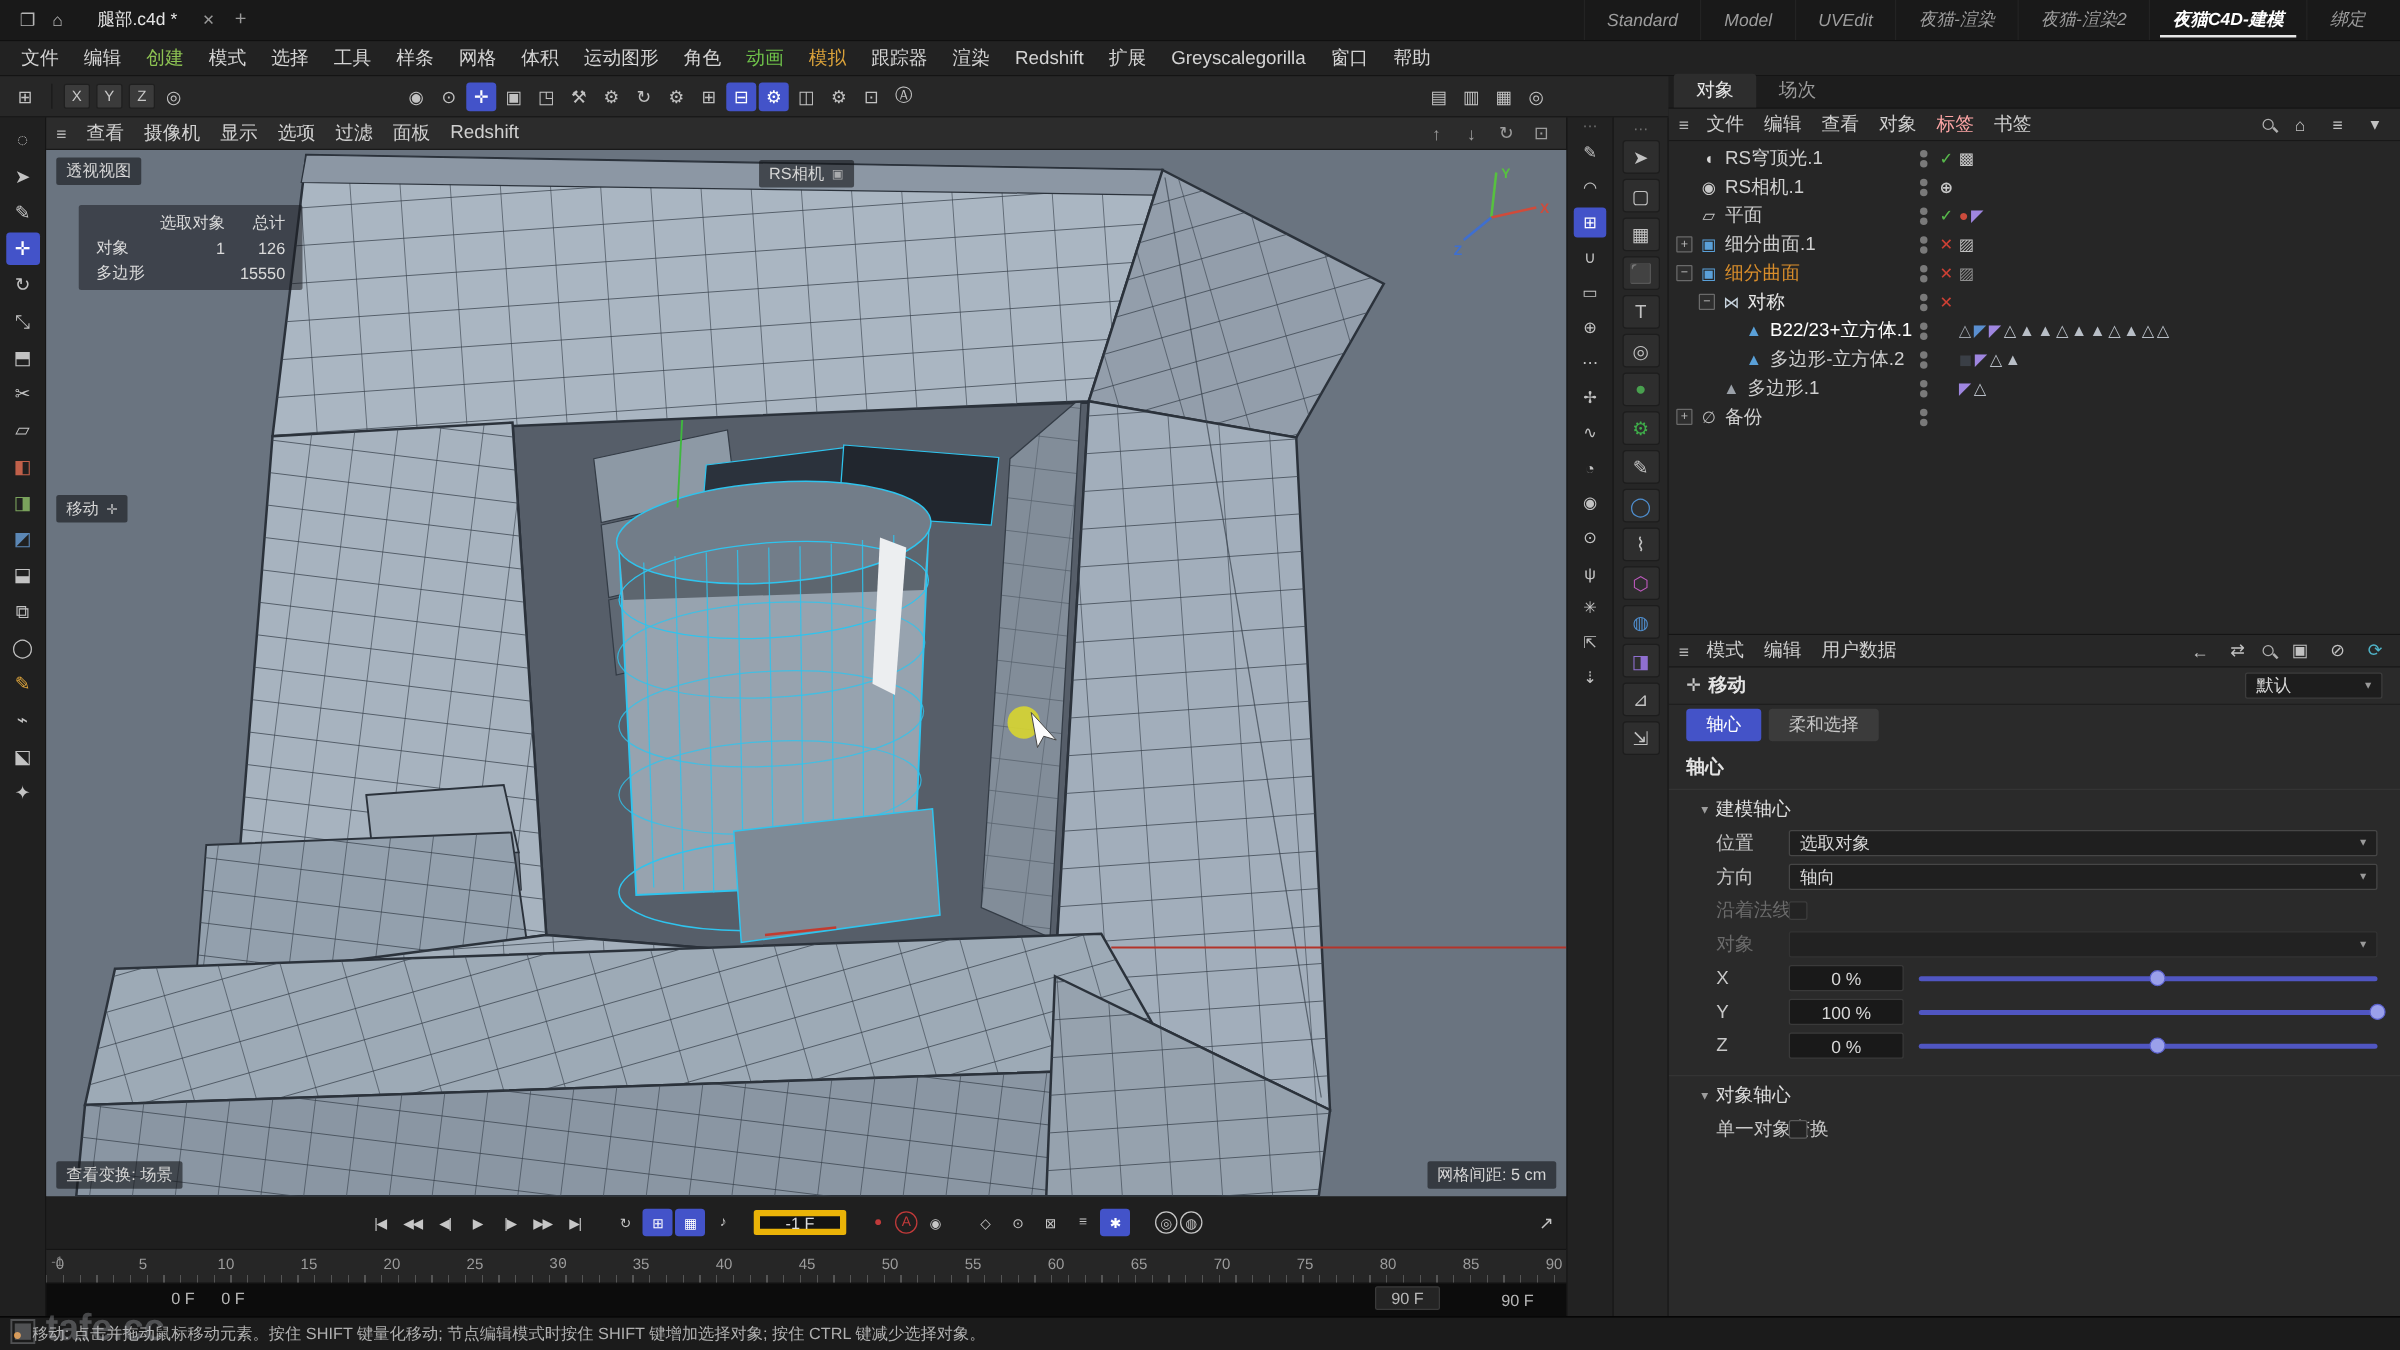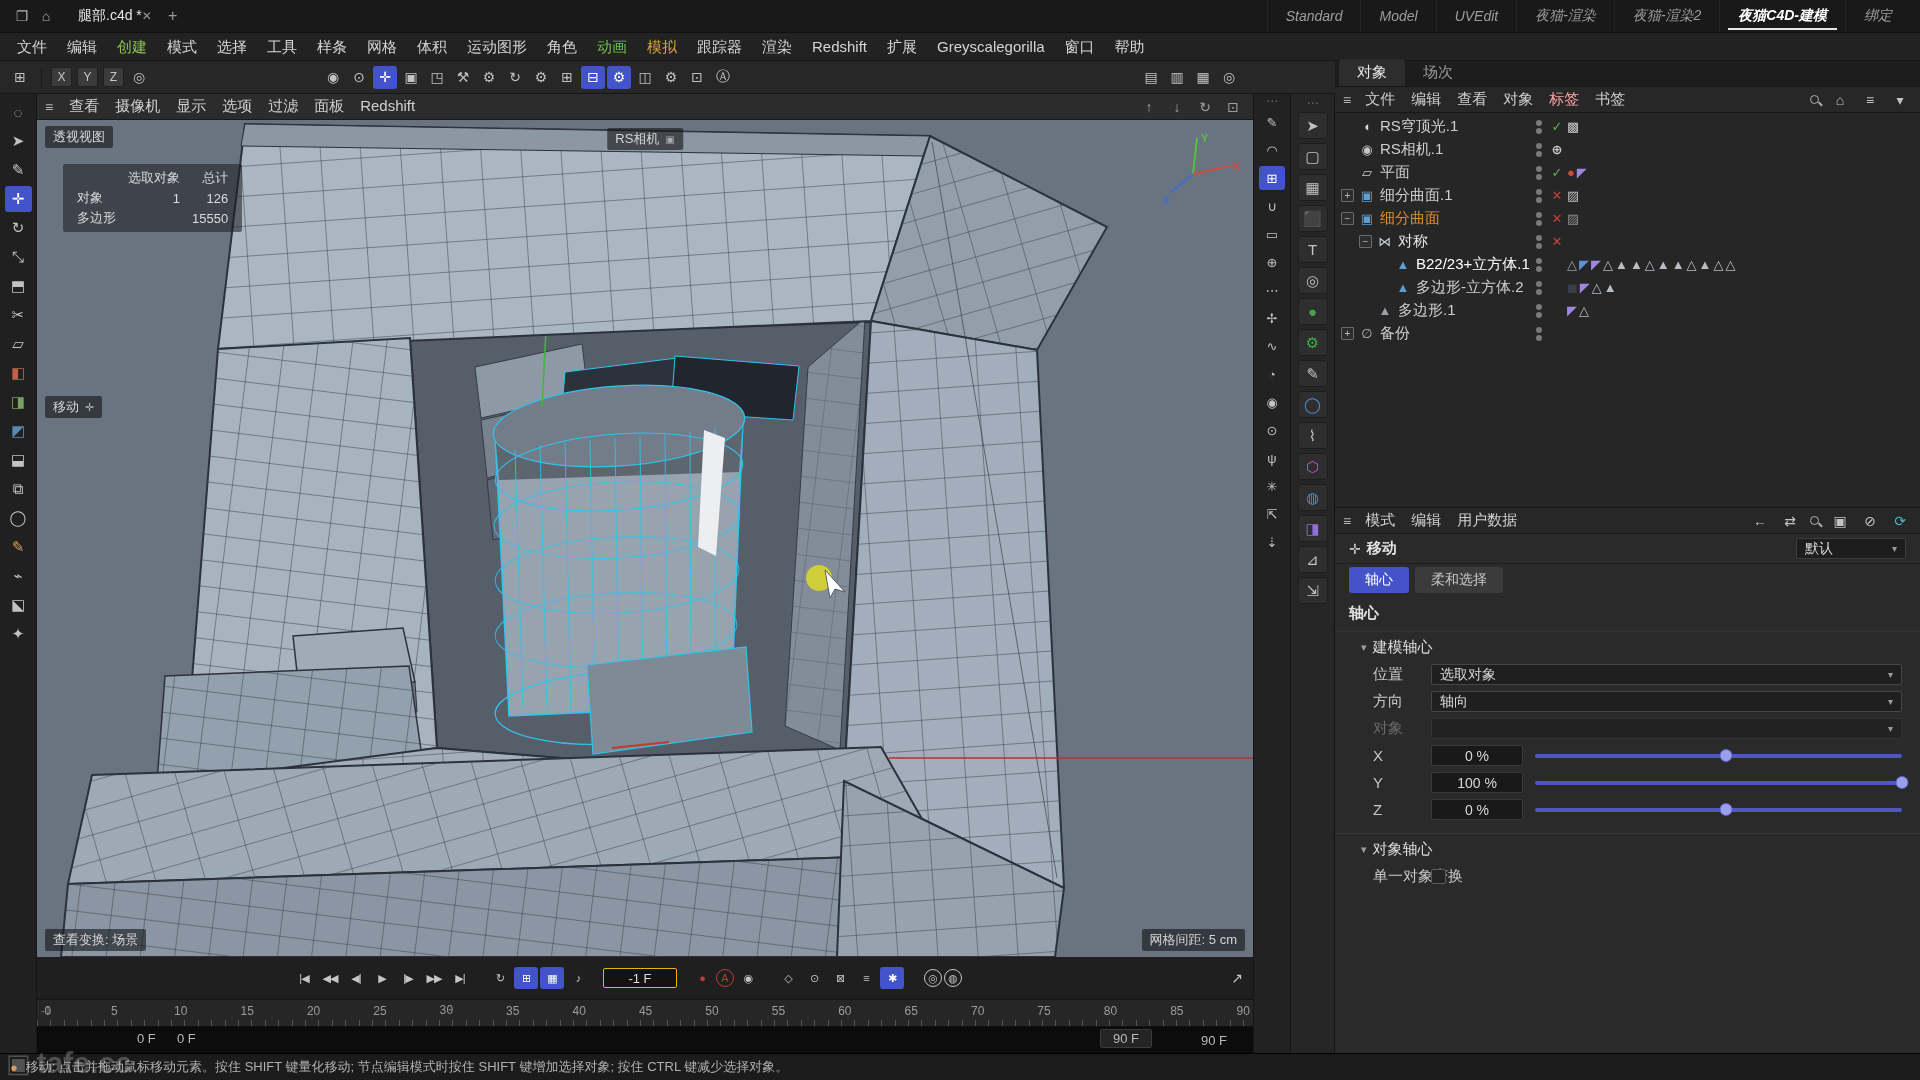--- a/index.html
+++ b/index.html
@@ -3,21 +3,21 @@
 <meta charset="utf-8">
 <style>
   *{margin:0;padding:0;box-sizing:border-box;user-select:none}
   html,body{width:1920px;height:1080px;overflow:hidden;background:#111;
     font-family:"Liberation Sans","DejaVu Sans",sans-serif;font-size:14px;color:#cfcfcf}
   .app{position:relative;width:1920px;height:1080px;display:flex;flex-direction:column;background:#1d1d1d}
 
   
   .titlebar{height:33px;background:#191919;display:flex;align-items:center;padding:0 10px;flex:none;border-bottom:1px solid #101010}
   .titlebar .appico{width:24px;text-align:center;color:#b5b5b5;font-size:14px}
-  .doc-tab{display:flex;align-items:center;gap:0;margin-left:10px;padding:4px 10px;color:#e6e6e6;font-size:14px}
+  .doc-tab{display:flex;align-items:center;gap:20px;margin-left:10px;padding:4px 10px;color:#e6e6e6;font-size:14px}
   .doc-tab .close{color:#9a9a9a;font-size:12px}
   .newtab{color:#9a9a9a;font-size:16px;margin-left:6px}
   .layouts{margin-left:auto;display:flex;align-items:center;height:100%}
   .layouts .mitem{padding:0 18px;height:100%;display:flex;align-items:center;color:#9d9d9d;font-size:14px;font-style:italic;border-left:1px solid #232323;position:relative}
   .layouts .mitem.active{color:#fff;font-weight:bold}
   .layouts .mitem.active::after{content:'';position:absolute;left:8px;right:8px;bottom:2px;height:2px;background:#e8e8e8}
 
   
   .menubar{height:28px;background:#222;display:flex;align-items:center;padding:0 8px;gap:2px;flex:none;border-bottom:1px solid #141414}
   .menubar .mitem{padding:0 9px;color:#d4d4d4;font-size:15px;line-height:28px}
@@ -52,21 +52,21 @@
   .statbox td.num{text-align:right;min-width:40px}
   .campill{left:50%;top:8px;transform:translateX(-50%)}
   .gizmo{position:absolute;right:10px;top:10px}
 
   
   .timeline{height:96px;flex:none;background:#1f1f1f;display:flex;flex-direction:column}
   .transport{height:42px;display:flex;align-items:center;position:relative;padding-left:255px;gap:3px}
   .tbtn{min-width:24px;height:22px;padding:0 4px;display:flex;align-items:center;justify-content:center;font-size:11px;letter-spacing:-1px;color:#c6c6c6;border-radius:3px}
   .tbtn.active{background:#4353c9;color:#fff}
   .tbtn.ring{border:1.5px solid currentColor;border-radius:50%;min-width:18px;width:18px;height:18px;padding:0;letter-spacing:0}
-  .ffield{width:74px;height:20px;background:#131313;border:1px solid #eab308;border-radius:2px;color:#ddd;font-size:13px;display:flex;align-items:center;justify-content:center;margin:0 10px}
+  .ffield{width:74px;height:20px;background:#131313;border:5px solid #eab308;border-radius:2px;color:#ddd;font-size:13px;display:flex;align-items:center;justify-content:center;margin:0 10px}
   .fcurve{position:absolute;right:10px;color:#c6c6c6}
   .ruler{height:28px;background:#262626;position:relative;border-top:1px solid #141414;border-bottom:1px solid #111}
   .ruler::before{content:'';position:absolute;left:0;right:0;bottom:0;height:6px;background:repeating-linear-gradient(90deg,#555 0 1px,transparent 1px 13.4px)}
   .tick{position:absolute;top:4px;transform:translateX(-50%);font-size:12px;color:#9c9c9c}
   .tickneg{position:absolute;left:4px;top:4px;font-size:11px;color:#7a7a7a}
   .rangebar{height:26px;background:#0c0c0c;position:relative;color:#b8b8b8;font-size:13px}
   .rfield{position:absolute;top:4px}
   .rbox{background:#242424;border:1px solid #3a3a3a;border-radius:2px;padding:1px 12px;top:2px}
 
   
@@ -720,20 +720,26 @@
               <div class="arow">
                 <span class="alabel">方向</span>
                 <div class="actl">
                   <div class="sel">
                     <span>轴向</span>
                     <span class="car">▾</span>
                   </div>
                 </div>
               </div>
               <div class="arow disabled">
+                <span class="alabel">沿着法线</span>
+                <div class="actl">
+                  <span class="chk"></span>
+                </div>
+              </div>
+              <div class="arow disabled">
                 <span class="alabel">对象</span>
                 <div class="actl">
                   <div class="sel">
                     <span></span>
                     <span class="car">▾</span>
                   </div>
                 </div>
               </div>
               <div class="arow">
                 <span class="alabel">X</span>

